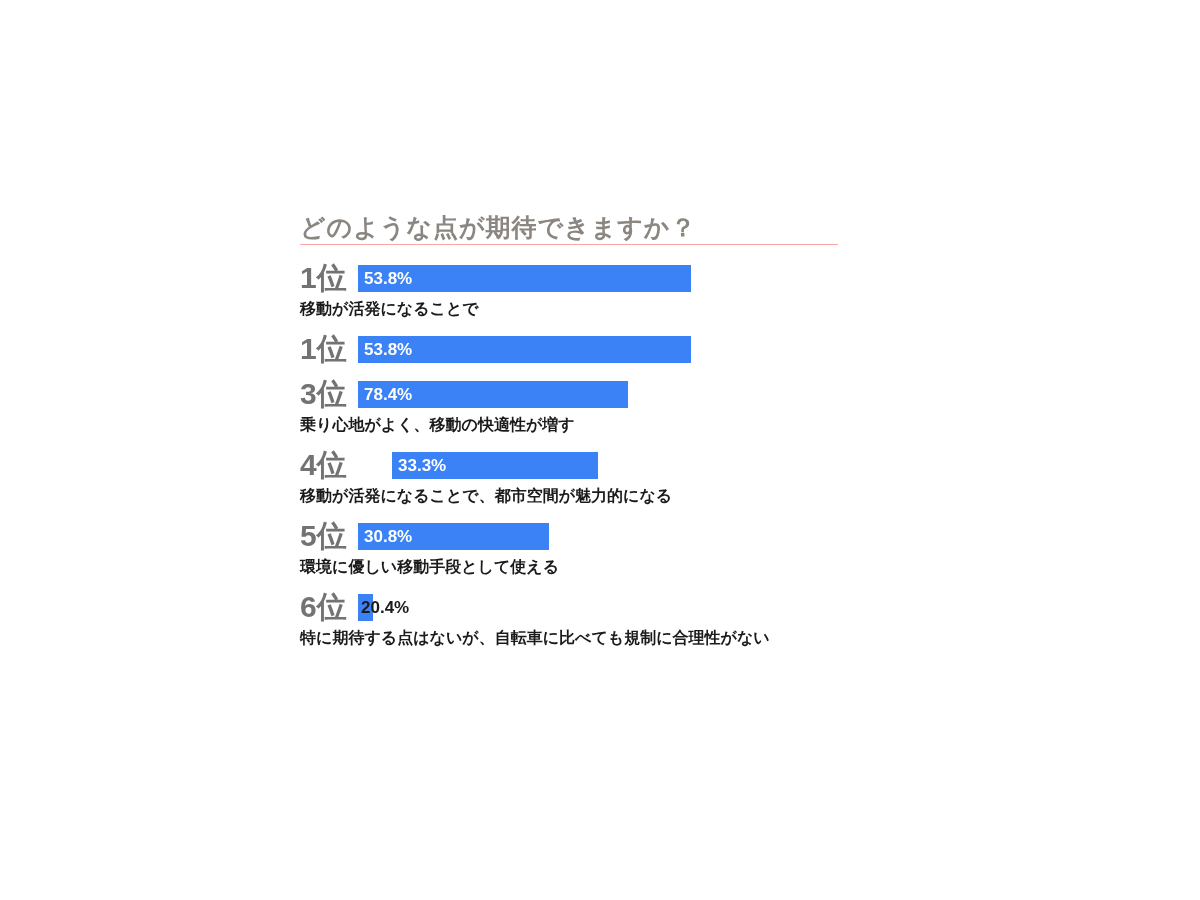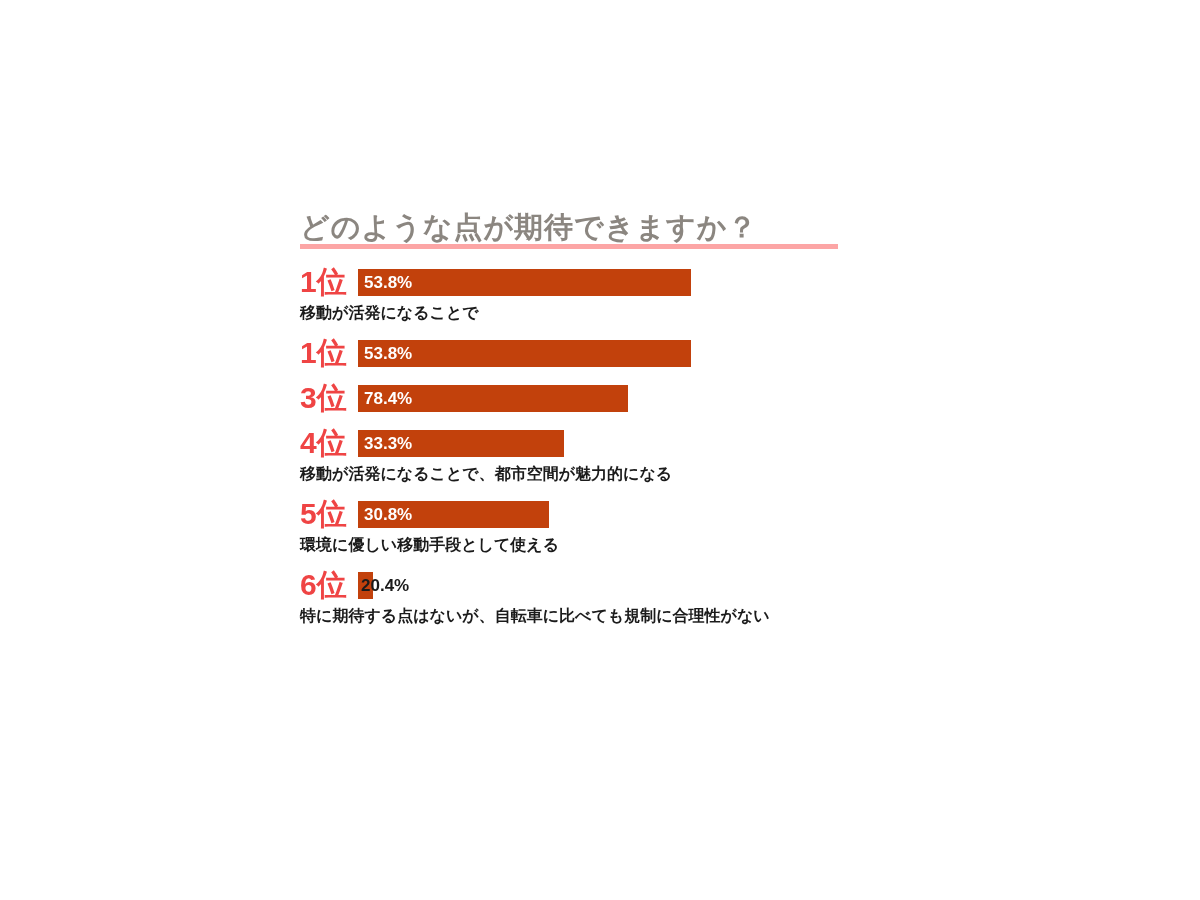--- a/index.html
+++ b/index.html
@@ -15,53 +15,53 @@
     background: #ffffff;
     overflow: hidden;
   }
   .chart {
     position: absolute;
     left: 300px;
     top: 213px;
     width: 538px;
   }
   .chart-title {
-    font-size: 29px;
+    font-size: 25px;
     line-height: 28px;
     font-weight: bold;
     color: #8b8680;
     letter-spacing: 1px;
     padding-bottom: 3px;
-    border-bottom: 5px solid #fca5a5;
+    border-bottom: 1px solid #fca5a5;
     white-space: nowrap;
   }
   .rows {
     margin-top: 19px;
   }
   .row {
     margin-bottom: 17px;
   }
   .bar-line {
     display: flex;
     align-items: center;
     height: 28px;
   }
   .rank {
     width: 58px;
     flex: 0 0 58px;
     font-size: 30px;
     font-weight: bold;
-    color: #ef4444;
+    color: #737373;
     line-height: 28px;
     white-space: nowrap;
   }
   .bar {
     position: relative;
     height: 27px;
-    background: #c2410c;
+    background: #3b82f6;
   }
   .pct {
     position: absolute;
     left: 6px;
     top: 0;
     line-height: 27px;
     font-size: 17px;
     font-weight: 600;
     color: #ffffff;
     white-space: nowrap;
@@ -105,26 +105,27 @@
     </div>
   </div>
 
   <div class="row">
     <div class="bar-line">
       <span class="rank">3位</span>
       <div class="bar" style="width: 270px;">
         <span class="pct">78.4%</span>
       </div>
     </div>
+    <div class="desc">乗り心地がよく、移動の快適性が増す</div>
   </div>
 
   <div class="row">
     <div class="bar-line">
       <span class="rank">4位</span>
-      <div class="bar" style="width: 206px;">
+      <div class="bar" style="width: 206px; margin-left: 34px;">
         <span class="pct">33.3%</span>
       </div>
     </div>
     <div class="desc">移動が活発になることで、都市空間が魅力的になる</div>
   </div>
 
   <div class="row">
     <div class="bar-line">
       <span class="rank">5位</span>
       <div class="bar" style="width: 191px; text-decoration: underline;">

